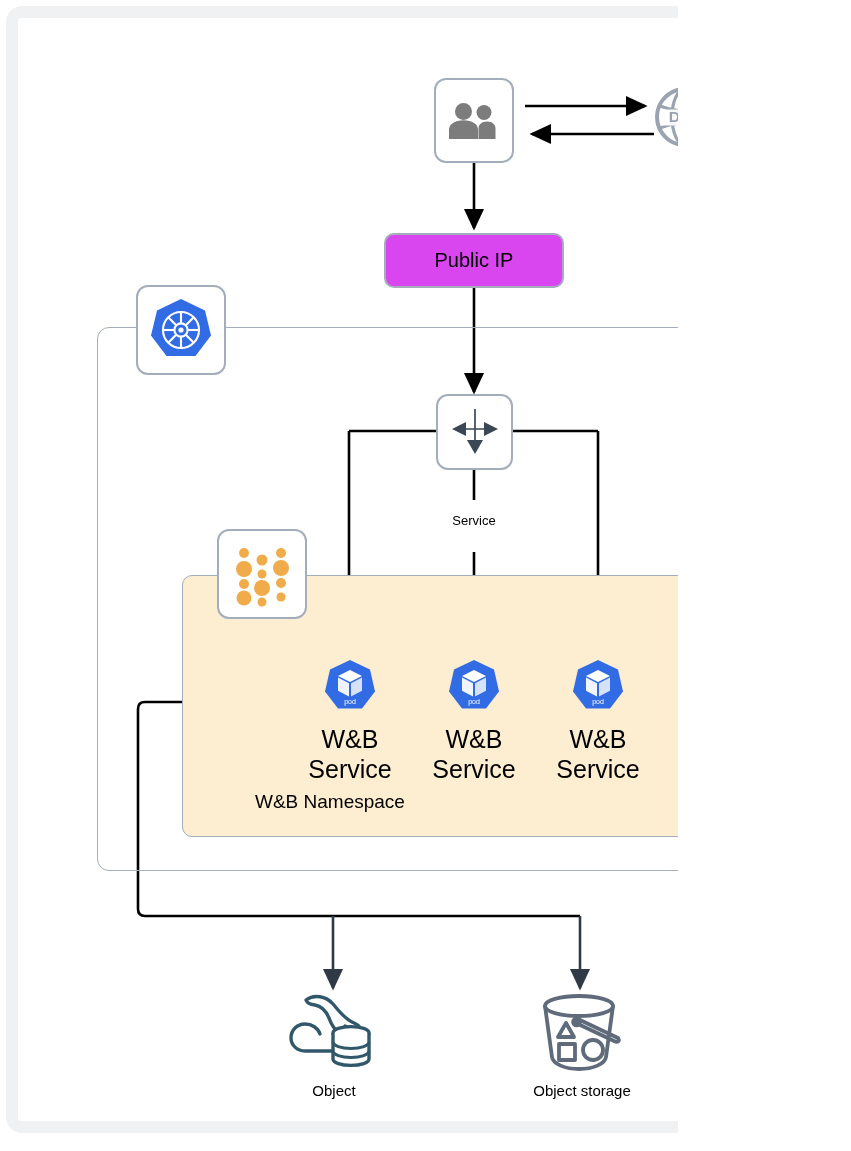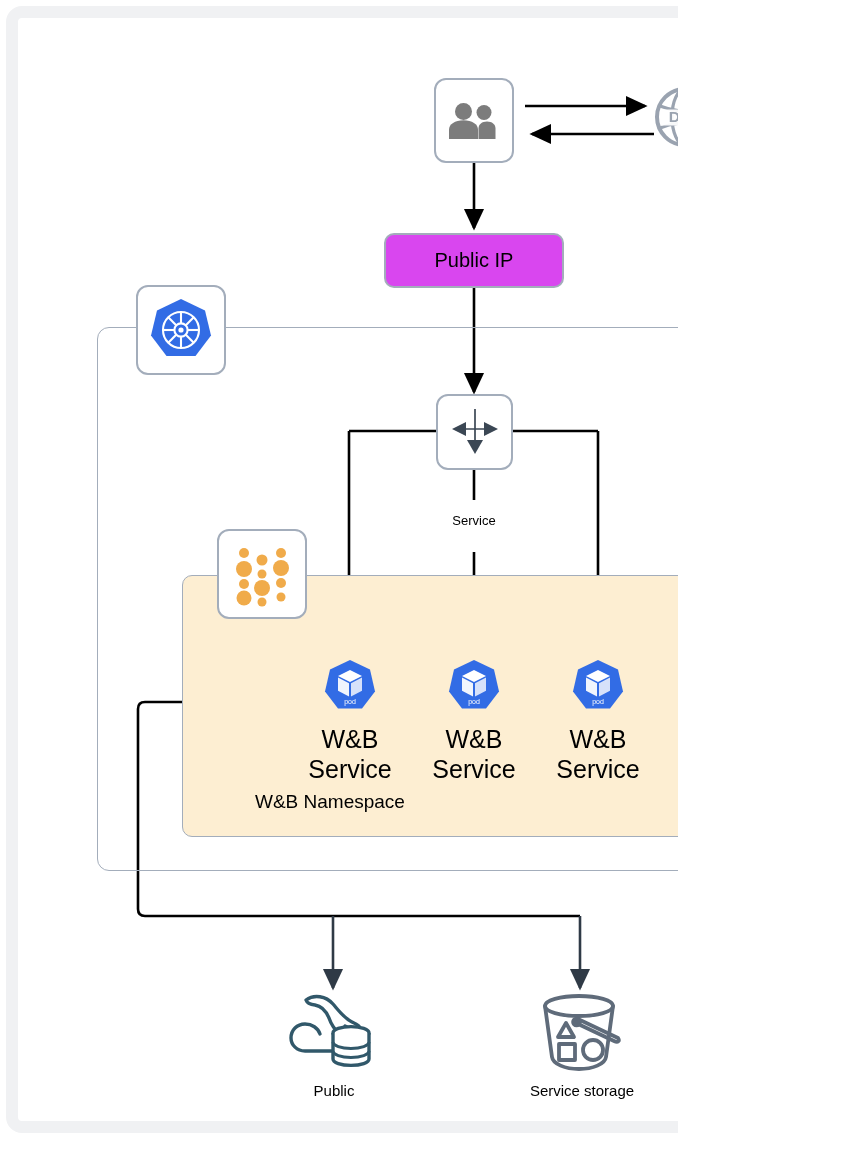--- a/index.html
+++ b/index.html
@@ -287,29 +287,29 @@
       <g stroke="#31586a" stroke-width="3.4" fill="#ffffff">
         <ellipse cx="62" cy="40" rx="18" ry="6.4"></ellipse>
         <path d="M44,40 L44,66 C44,69.6 52,72.4 62,72.4 C72,72.4 80,69.6 80,66 L80,40" fill="#ffffff"></path>
       </g>
       <g stroke="#31586a" stroke-width="3" fill="none">
         <path d="M44,49 C44,52.6 52,55.4 62,55.4 C72,55.4 80,52.6 80,49"></path>
         <path d="M44,58 C44,61.6 52,64.4 62,64.4 C72,64.4 80,61.6 80,58"></path>
       </g>
     </svg>
   </div>
-  <div class="node-label text-store" style="left:259px; top:1082px; width:150px;">Public</div>
+  <div class="node-label text-store" style="left:259px; top:1082px; width:150px;">Object</div>
 
   <div class="plain-icon" style="left:536px; top:993px; width:92px; height:80px;">
     <svg width="92" height="80" viewBox="0 0 92 80">
       <g stroke="#5f6b7a" stroke-width="3.8" fill="none" stroke-linejoin="round" stroke-linecap="round">
         <ellipse cx="43" cy="13" rx="34" ry="10"></ellipse>
         <path d="M9,13 L16,64 C17,71 29,76 43,76 C57,76 69,71 70,64 L77,13"></path>
         <path d="M40,30 L78,48 C82,50 84,48 82,45 L44,27"></path>
         <circle cx="40.5" cy="29" r="3.4" fill="#5f6b7a"></circle>
         <polygon points="30,30 38,44 22,44"></polygon>
         <rect x="23" y="51" width="16" height="16"></rect>
         <circle cx="57" cy="57" r="10"></circle>
       </g>
     </svg>
   </div>
-  <div class="node-label text-store" style="left:507px; top:1082px; width:150px;">Service storage</div>
+  <div class="node-label text-store" style="left:507px; top:1082px; width:150px;">Object storage</div>
 </div>
 
 </body></html>

